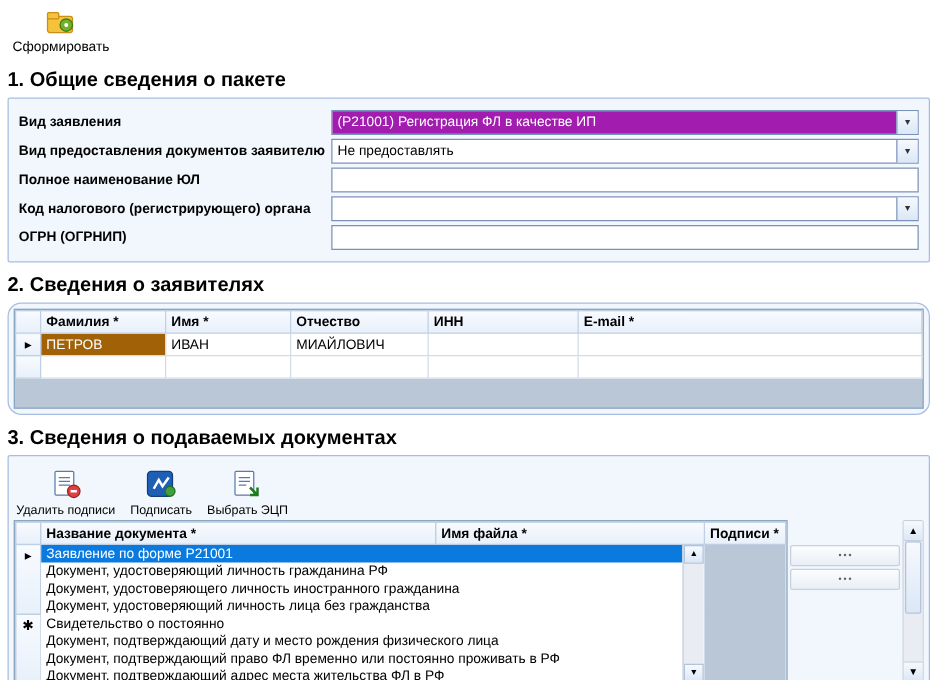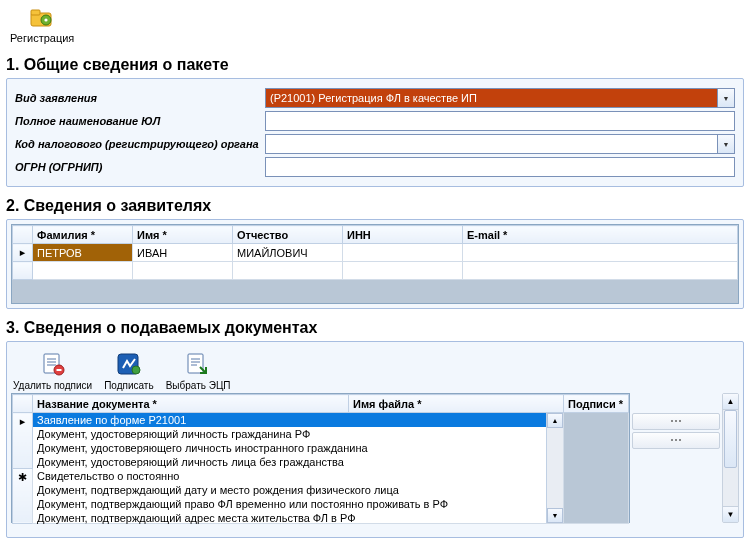--- a/index.html
+++ b/index.html
@@ -41,37 +41,36 @@
   .panel.docs { padding: 4px 4px 14px 4px; }
   .form-row {
     display: flex;
     align-items: center;
     margin: 3px 0;
   }
   .form-row label {
     width: 250px;
     font-weight: bold;
     font-size: 11px;
-    font-style: italic;
   }
   .form-row .field {
     flex: 1;
     display: flex;
   }
   .select {
     display: flex;
     width: 100%;
     height: 20px;
     border: 1px solid #7a91b8;
     background: #fff;
     align-items: center;
     font-size: 11px;
   }
   .select.highlight .select-text {
-    background: #c2410c;
+    background: #a21caf;
     color: #fff;
   }
   .select-text {
     flex: 1;
     padding: 0 4px;
     height: 100%;
     display: flex;
     align-items: center;
     overflow: hidden;
     white-space: nowrap;
@@ -271,37 +270,46 @@
 
 <div class="form-btn">
   <div class="icon-box">
     <svg width="26" height="22" viewBox="0 0 26 22">
       <rect x="2" y="6" width="20" height="13" rx="2" fill="#f5c23a" stroke="#c98f12"></rect>
       <rect x="2" y="3" width="9" height="5" rx="1" fill="#f5c23a" stroke="#c98f12"></rect>
       <circle cx="17" cy="13" r="5" fill="#6fb12f" stroke="#3f7a14"></circle>
       <circle cx="17" cy="13" r="1.6" fill="#fff"></circle>
     </svg>
   </div>
-  <span>Регистрация</span>
+  <span>Сформировать</span>
 </div>
 
 
 <div class="section">
   <div class="section-title">1. Общие сведения о пакете</div>
   <div class="panel">
     <div class="form-row">
       <label>Вид заявления</label>
       <div class="field">
         <div class="select highlight">
           <div class="select-text">(Р21001) Регистрация ФЛ в качестве ИП</div>
           <div class="select-arrow">▼</div>
         </div>
       </div>
     </div>
     <div class="form-row">
+      <label>Вид предоставления документов заявителю</label>
+      <div class="field">
+        <div class="select">
+          <div class="select-text">Не предоставлять</div>
+          <div class="select-arrow">▼</div>
+        </div>
+      </div>
+    </div>
+    <div class="form-row">
       <label>Полное наименование ЮЛ</label>
       <div class="field">
         <input class="text-input" type="text" value="" style="">
       </div>
     </div>
     <div class="form-row">
       <label>Код налогового (регистрирующего) органа</label>
       <div class="field">
         <div class="select">
           <div class="select-text"></div>
@@ -314,21 +322,21 @@
       <div class="field">
         <input class="text-input" type="text" value="" style="">
       </div>
     </div>
   </div>
 </div>
 
 
 <div class="section">
   <div class="section-title">2. Сведения о заявителях</div>
-  <div class="panel" style="padding:4px;">
+  <div class="panel" style="padding:4px;border-radius:11px;">
     <div class="grid-wrap">
       <table class="grid">
         <tbody>
             <tr>
           <th class="row-header"></th>
           <th style="width:100px;">Фамилия *</th>
           <th style="width:100px;">Имя *</th>
           <th style="width:110px;">Отчество</th>
           <th style="width:120px;">ИНН</th>
           <th>E-mail *</th>

